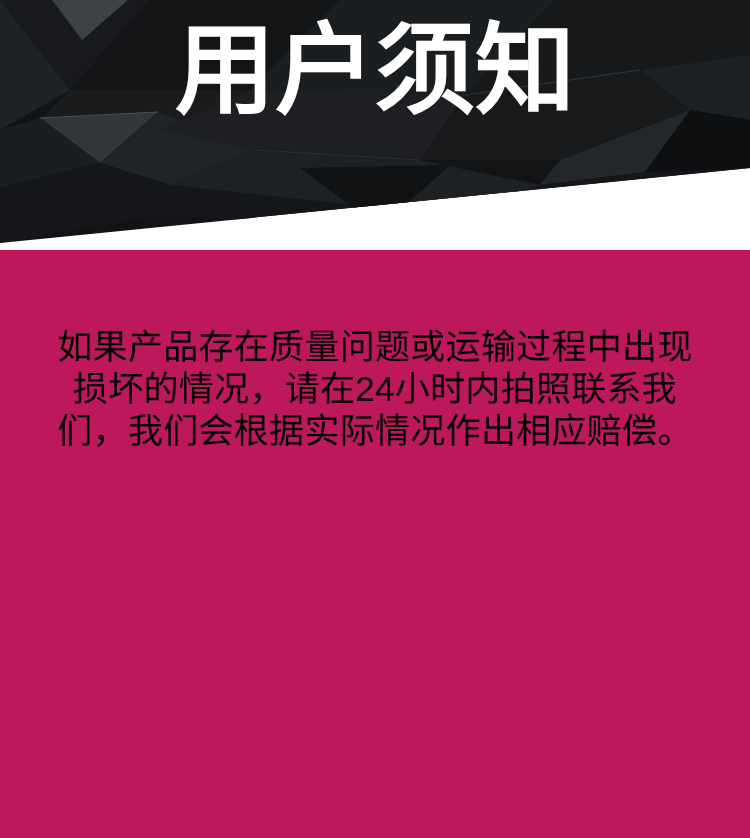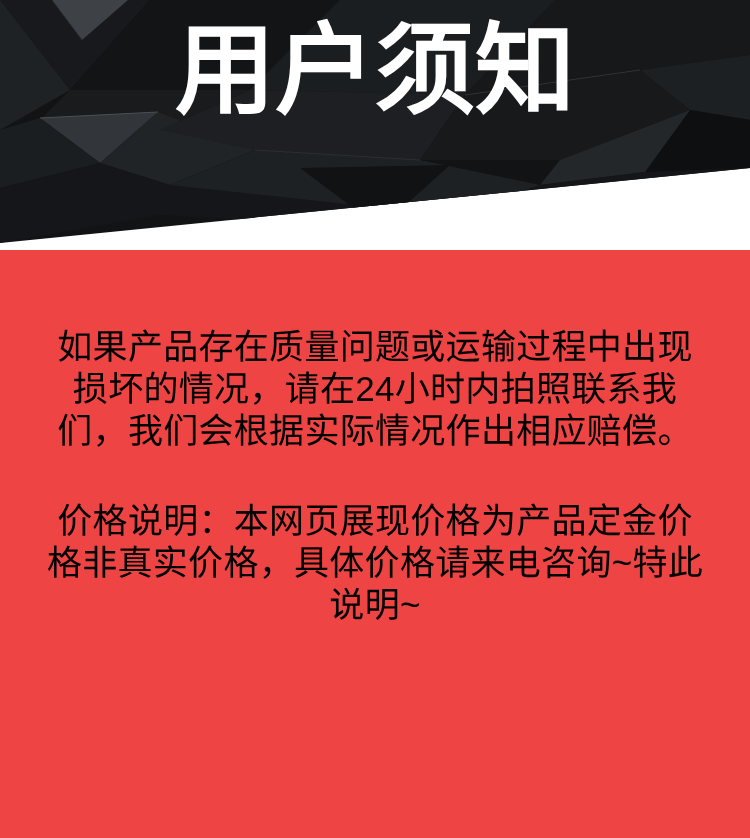--- a/index.html
+++ b/index.html
@@ -5,21 +5,21 @@
   html, body {
     margin: 0;
     padding: 0;
     background: #ffffff;
   }
   .page {
     position: relative;
     width: 750px;
     height: 838px;
     margin: 0 auto;
-    background: #ef4444;
+    background: #be185d;
     overflow: hidden;
     font-family: "Liberation Sans", "DejaVu Sans", sans-serif;
   }
 
   
   .hero {
     position: relative;
     width: 750px;
     height: 250px;
     background: #ffffff;
@@ -98,16 +98,15 @@
       <line x1="40" y1="118" x2="158" y2="112" stroke="#4b5054" stroke-width="1"></line>
       <line x1="255" y1="150" x2="420" y2="160" stroke="#2c3033" stroke-width="1"></line>
       <line x1="465" y1="95" x2="640" y2="70" stroke="#303437" stroke-width="1"></line>
       <line x1="52" y1="0" x2="82" y2="40" stroke="#2a2d30" stroke-width="1"></line>
     </svg>
     <h1 class="hero-title">用户须知</h1>
   </header>
 
   <main class="notice-body">
     <p>如果产品存在质量问题或运输过程中出现损坏的情况，请在24小时内拍照联系我们，我们会根据实际情况作出相应赔偿。</p>
-    <p>价格说明：本网页展现价格为产品定金价格非真实价格，具体价格请来电咨询~特此说明~</p>
   </main>
 
 </div>
 
 </body></html>

